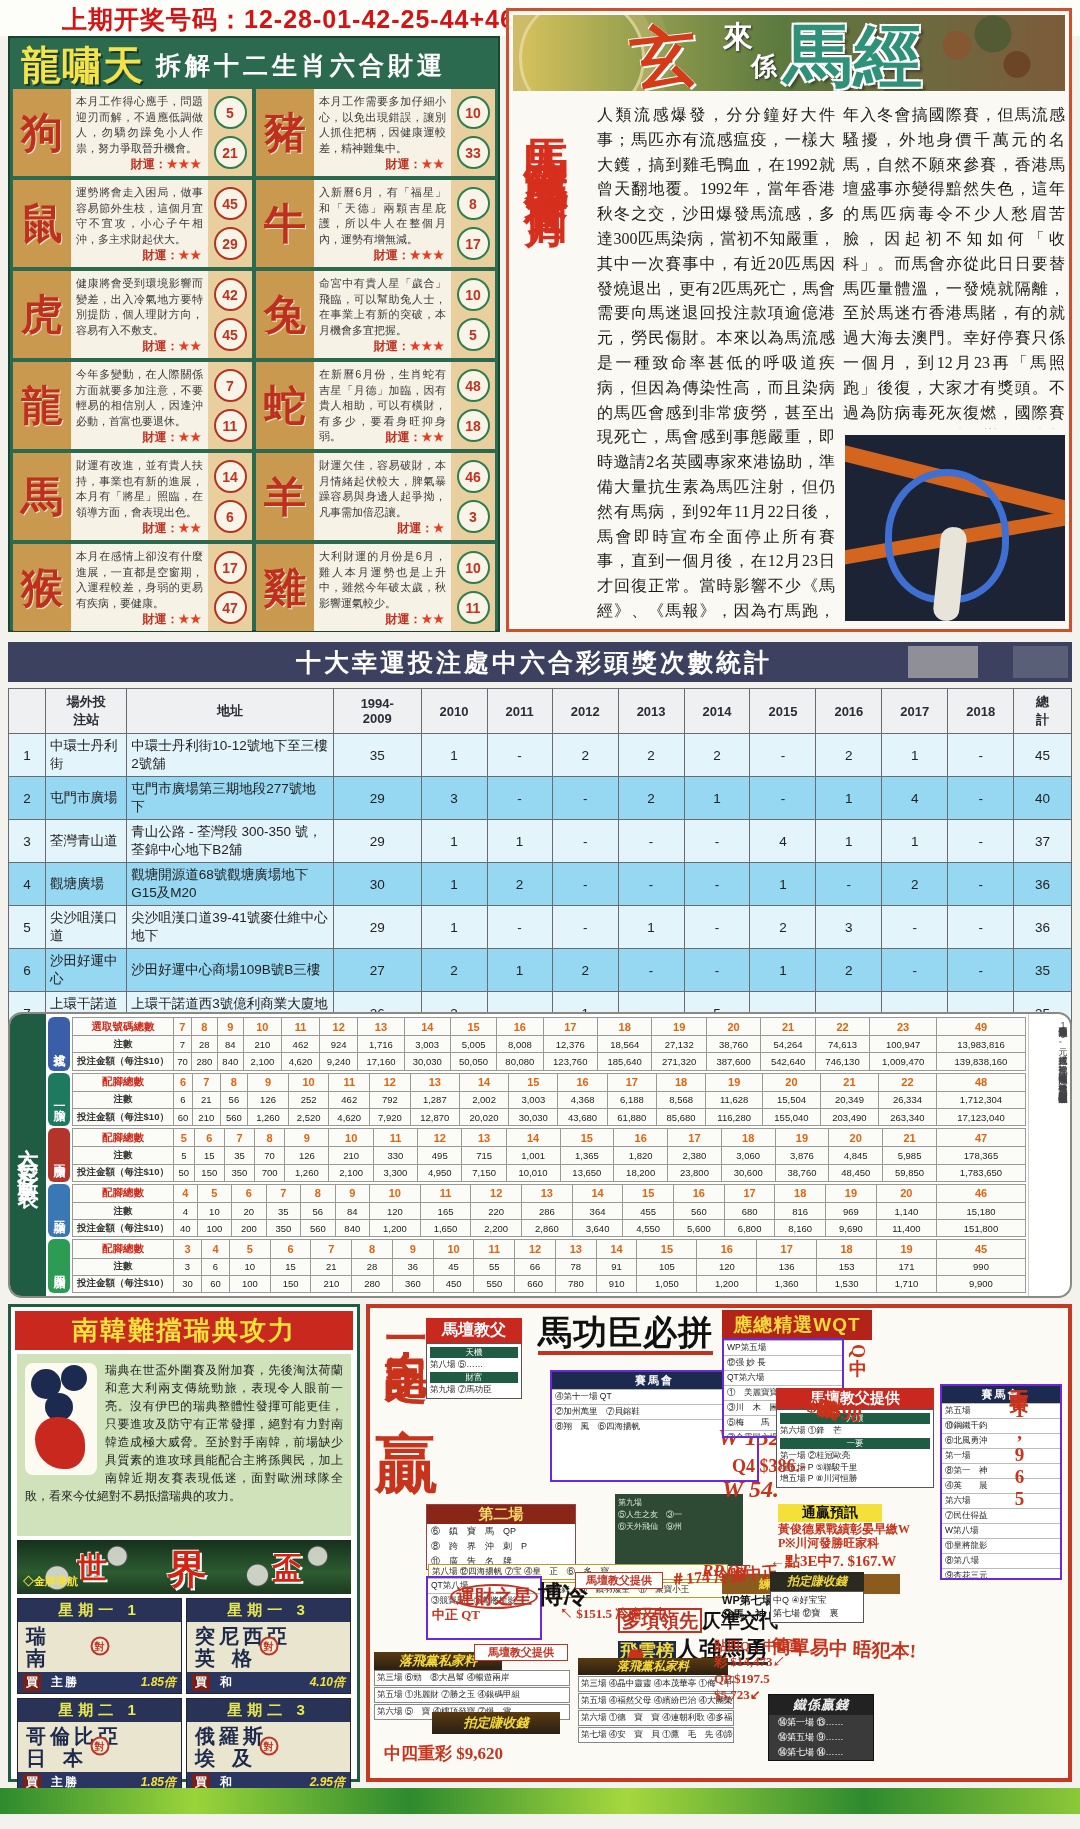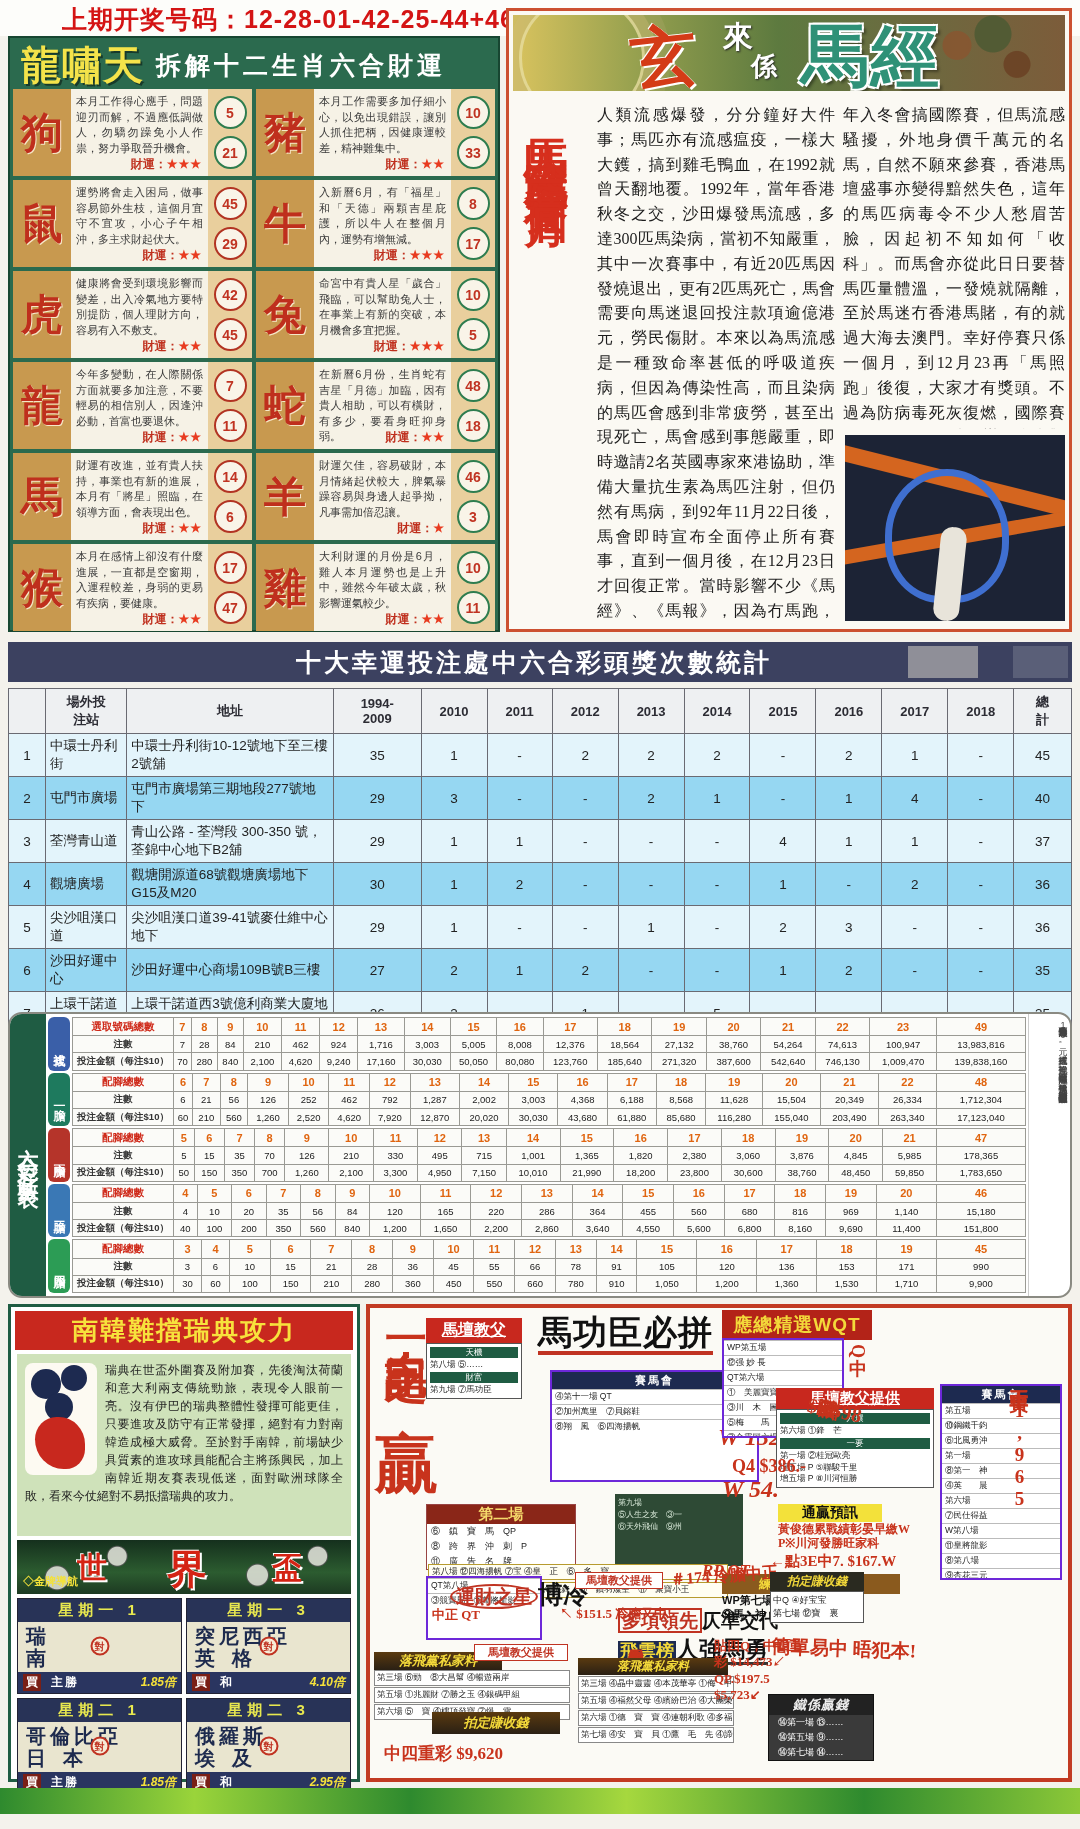--- a/index.html
+++ b/index.html
@@ -39,21 +39,21 @@
   .masthead::after{content:"";position:absolute;right:0;top:0;width:240px;height:100%;
             background:radial-gradient(circle at 30% 60%,#7a4a28 12px,transparent 13px),
                        radial-gradient(circle at 55% 40%,#8a5530 14px,transparent 15px),
                        radial-gradient(circle at 80% 65%,#6a3f22 13px,transparent 14px),
                        radial-gradient(circle at 70% 25%,#4a5a33 18px,transparent 19px);opacity:.8;}
   .mast-xuan{position:absolute;left:118px;top:-2px;font-size:66px;font-weight:bold;color:#d43b17;
              font-family:"Liberation Serif",serif;transform:rotate(-6deg);z-index:3;
              text-shadow:2px 2px 0 #fff,-1px -1px 0 #fff;}
   .mast-lai{position:absolute;left:210px;top:2px;font-size:30px;font-weight:bold;color:#fff;z-index:3;text-shadow:1px 1px 2px #222;}
   .mast-xi{position:absolute;left:238px;top:34px;font-size:26px;font-weight:bold;color:#fff;z-index:3;text-shadow:1px 1px 2px #222;}
-  .mast-majing{position:absolute;left:288px;top:-4px;font-size:68px;font-weight:bold;color:#2f9177;z-index:3;
+  .mast-majing{position:absolute;left:271px;top:-4px;font-size:68px;font-weight:bold;color:#2f9177;z-index:3;
              font-family:Liberation Mono, monospace;letter-spacing:2px;
              text-shadow:2px 2px 0 #fff,-2px -2px 0 #fff,2px -2px 0 #fff,-2px 2px 0 #fff,4px 4px 3px rgba(0,0,0,.4);}
   .hheadline{position:absolute;left:12px;top:92px;height:515px;writing-mode:vertical-rl;text-orientation:upright;
              color:#d62f1d;font-weight:bold;font-size:44px;font-family:"Liberation Serif",serif;letter-spacing:7px;line-height:1.1;}
   .hcol{position:absolute;top:92px;font-size:16px;line-height:1.55;text-align:justify;color:#1c1c1c;
         font-family:"Liberation Serif",serif;overflow:hidden;}
   .hcol1{left:88px;width:238px;height:518px;}
   .hcol2{left:334px;width:222px;height:326px;}
   .hphoto{position:absolute;left:336px;top:424px;width:220px;height:186px;background:#1c2335;overflow:hidden;}
   .hphoto .strap1,.hphoto .strap2{position:absolute;background:#d4651f;}
@@ -127,21 +127,21 @@
   .fxbuy{background:#7a1f16;color:#fff;padding:0 3px;font-weight:bold;}
   .fxpick{color:#fff;font-weight:bold;letter-spacing:2px;}
   .fxodds{margin-left:auto;color:#f5e13a;font-weight:bold;font-style:italic;}
   
   .apanel{position:absolute;left:366px;top:1304px;width:706px;height:478px;background:#fbfaf5;
           border:4px solid #c23a22;box-sizing:border-box;overflow:hidden;}
   .ad{position:absolute;}
   .hand{color:#c8331c;font-family:"Liberation Serif",serif;font-weight:bold;}
   .slogan{left:4px;top:8px;height:456px;writing-mode:vertical-rl;text-orientation:upright;font-size:42px;line-height:1;letter-spacing:3px;}
   .slogan .big{font-size:64px;}
-  .hdr-red{background:#c8281e;color:#fff;font-weight:bold;text-align:center;text-decoration:underline;}
+  .hdr-red{background:#c8281e;color:#fff;font-weight:bold;text-align:center;}
   .hdr-yellow{background:#2a2a20;color:#f3d93a;font-weight:bold;text-align:center;font-style:italic;}
   .tinybox{background:#fff;border:1px solid #555;font-size:8.5px;line-height:1.35;padding:2px 3px;color:#222;overflow:hidden;}
   .tinybox .g{display:block;background:#1f5c43;color:#fff;text-align:center;margin:1px 0;}
   .navybox{background:#fff;border:2px solid #6d28d9;overflow:hidden;}
   .navybox .nh{background:#1d2a50;color:#fff;text-align:center;font-size:11px;font-weight:bold;padding:1px 0;letter-spacing:2px;}
   .navybox .nl{font-size:8.5px;padding:1px 3px;color:#222;border-top:1px solid #bbb;white-space:nowrap;overflow:hidden;}
   .ad-godfather{left:56px;top:10px;width:96px;}
   .ad-godfather .hdr-red{font-size:16px;padding:2px 0;}
   .ad-gongchen{left:168px;top:6px;font-size:34px;font-weight:900;color:#111;letter-spacing:1px;
                border-bottom:4px solid #c03322;line-height:1.1;}
@@ -759,21 +759,21 @@
       <td>50</td>
                 <td>150</td>
                 <td>350</td>
                 <td>700</td>
                 <td>1,260</td>
                 <td>2,100</td>
                 <td>3,300</td>
                 <td>4,950</td>
                 <td>7,150</td>
                 <td>10,010</td>
-                <td>21,990</td>
+                <td>13,650</td>
                 <td>18,200</td>
                 <td>23,800</td>
                 <td>30,600</td>
                 <td>38,760</td>
                 <td>48,450</td>
                 <td>59,850</td>
                 <td class="last">1,783,650</td>
               </tr>
             </tbody>
           </table>

